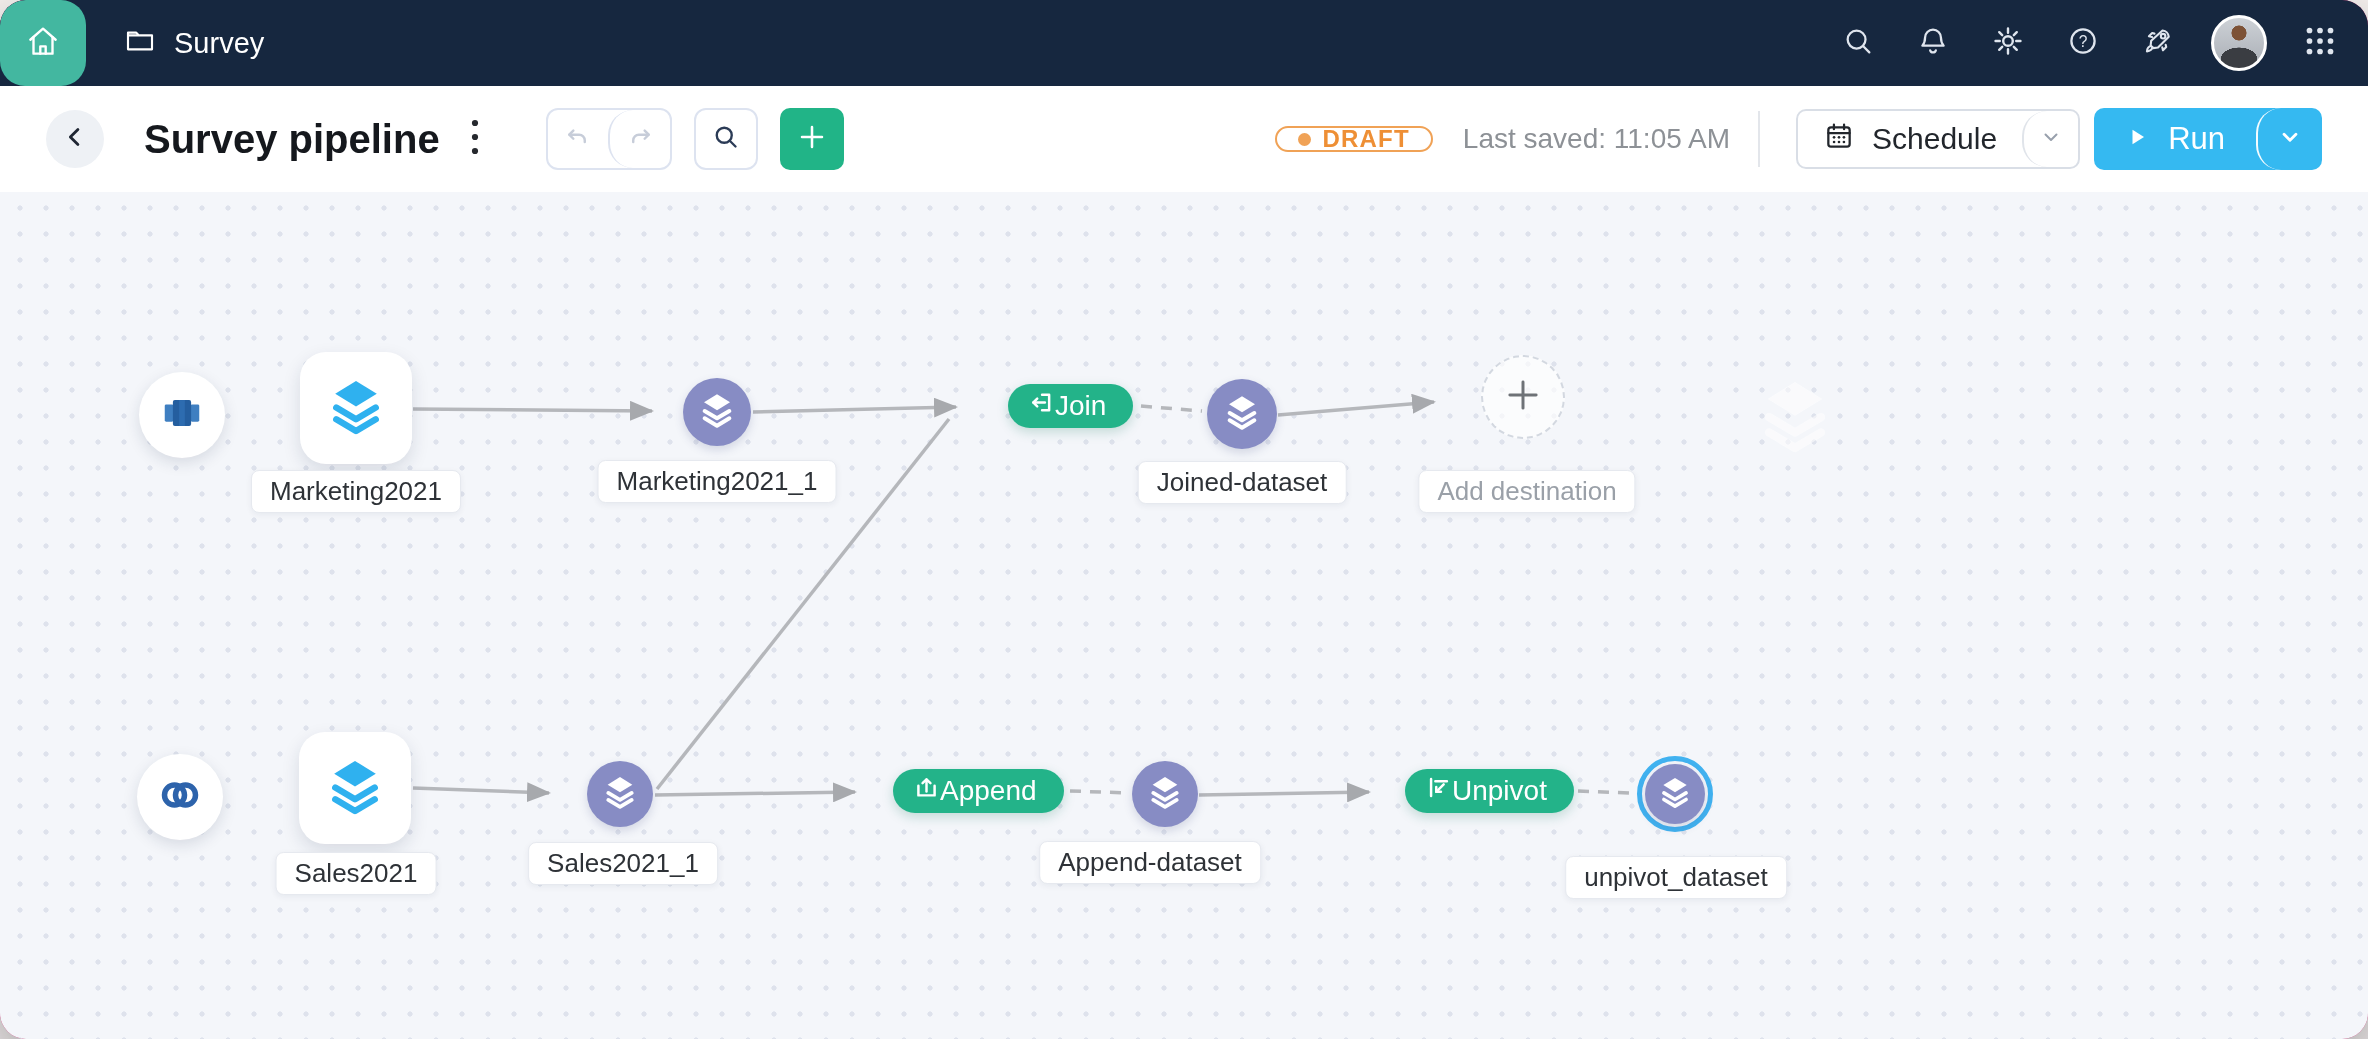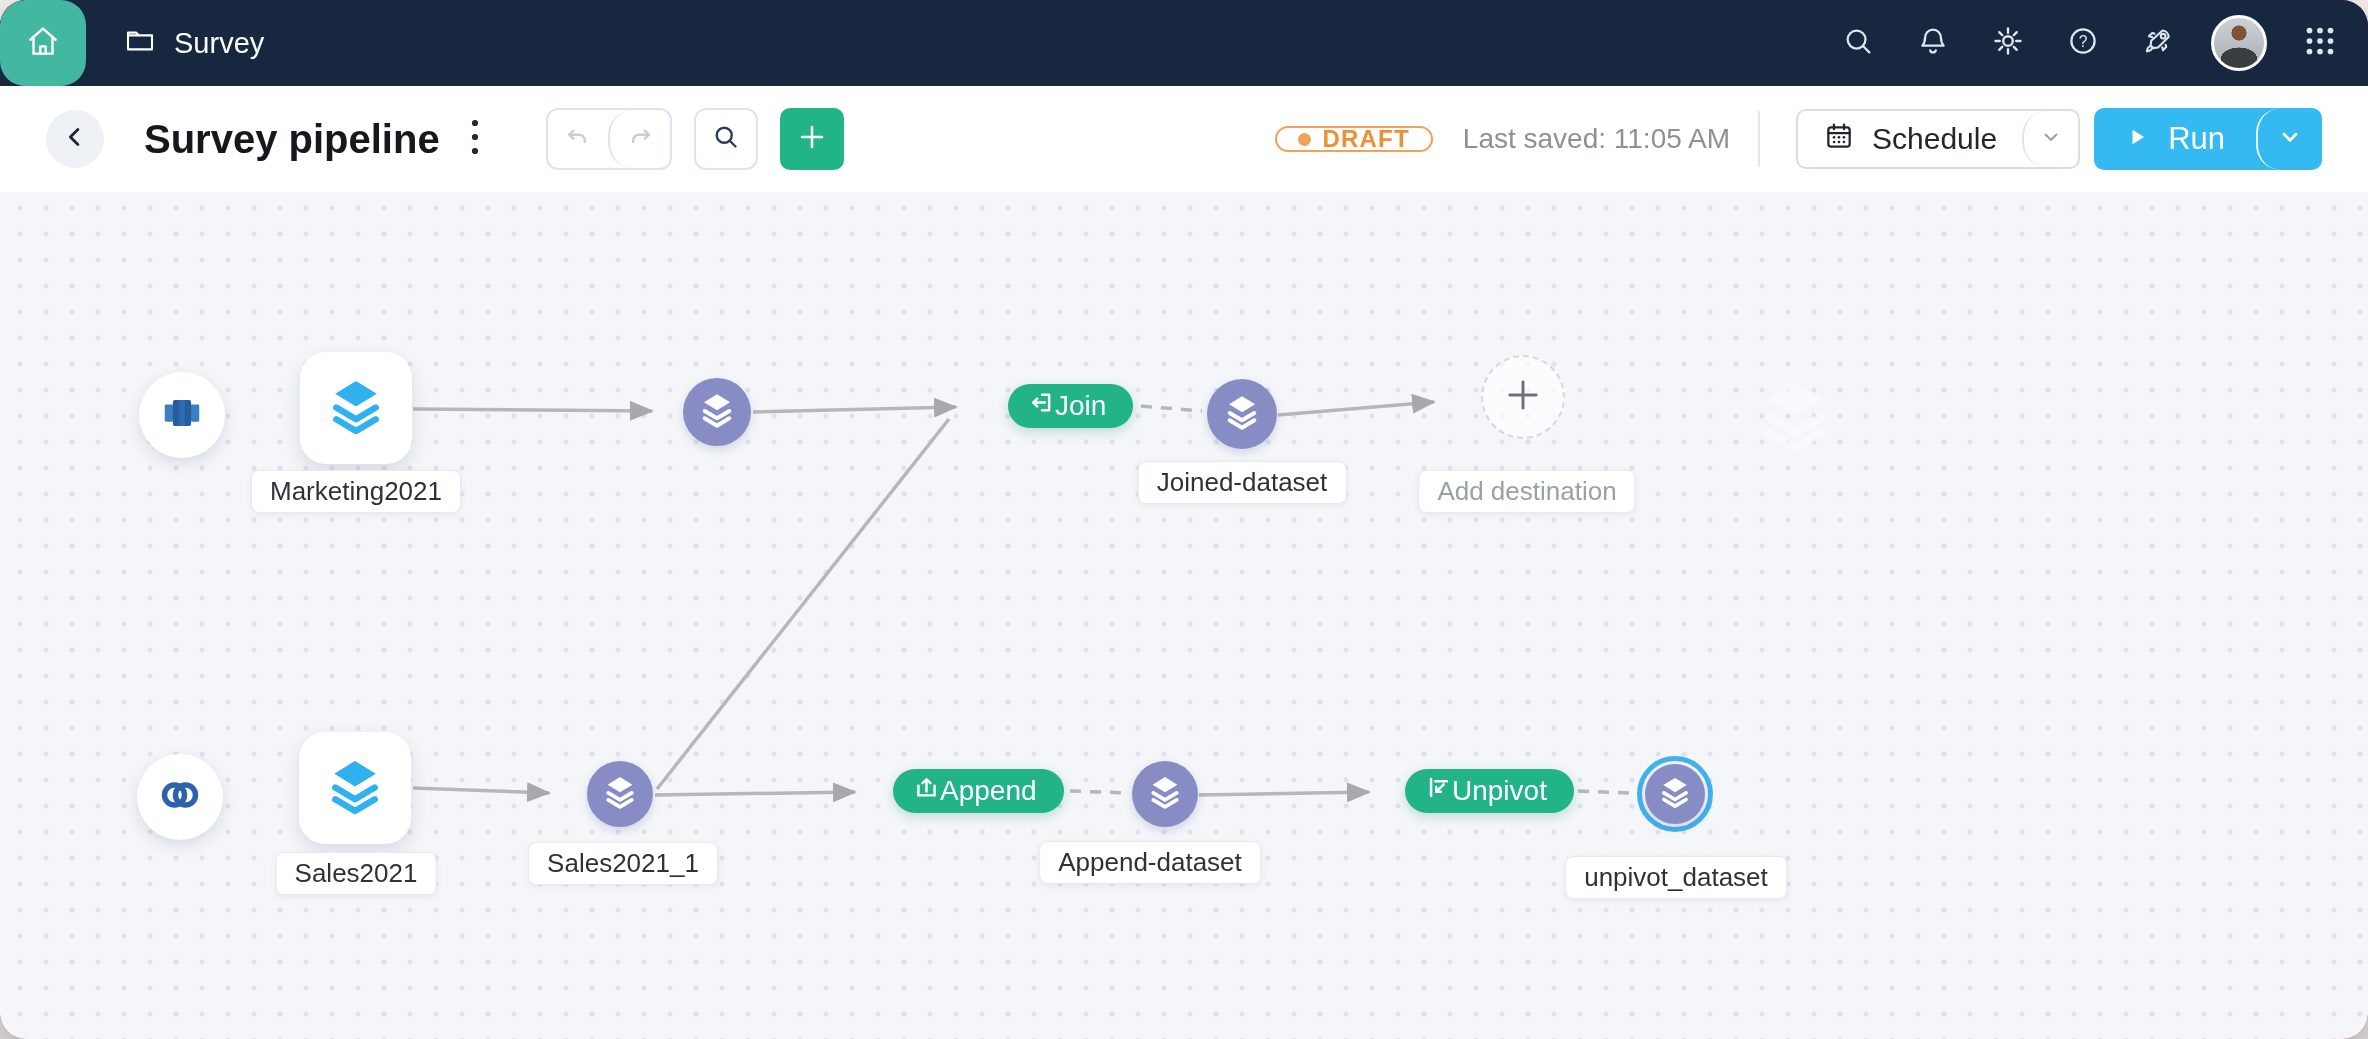--- a/index.html
+++ b/index.html
@@ -309,20 +309,21 @@
 
     <div class="node stage cc" style="left:683px;top:186px;width:68px;height:68px;">
       <span>
         <svg width="40" height="40" viewBox="0 0 24 24" fill="none" stroke="currentColor" stroke-width="2.4" stroke-linejoin="round" stroke-linecap="round">
           <polygon points="12,2.6 19.8,7.4 12,12.2 4.2,7.4" fill="currentColor" stroke="none"></polygon>
           <polyline points="4.6,12.6 12,17 19.4,12.6"></polyline>
           <polyline points="4.6,17 12,21.4 19.4,17"></polyline>
         </svg>
       </span>
     </div>
+    <div class="node-label" style="left:717px;top:268px;">Marketing2021_1</div>
 
     <div class="op-pill" style="left:1008px;top:192px;">
       <span>
         <svg width="27" height="27" viewBox="0 0 24 24" fill="none" stroke="#fff" stroke-width="2.2" stroke-linecap="round" stroke-linejoin="round">
           <path d="M12.5 5.2h6.3v13.6h-6.3"></path>
           <path d="M15 12H4.8"></path>
             <polyline points="8.2,8.6 4.8,12 8.2,15.4"></polyline>
         </svg>
       </span>
       <span>Join</span>

